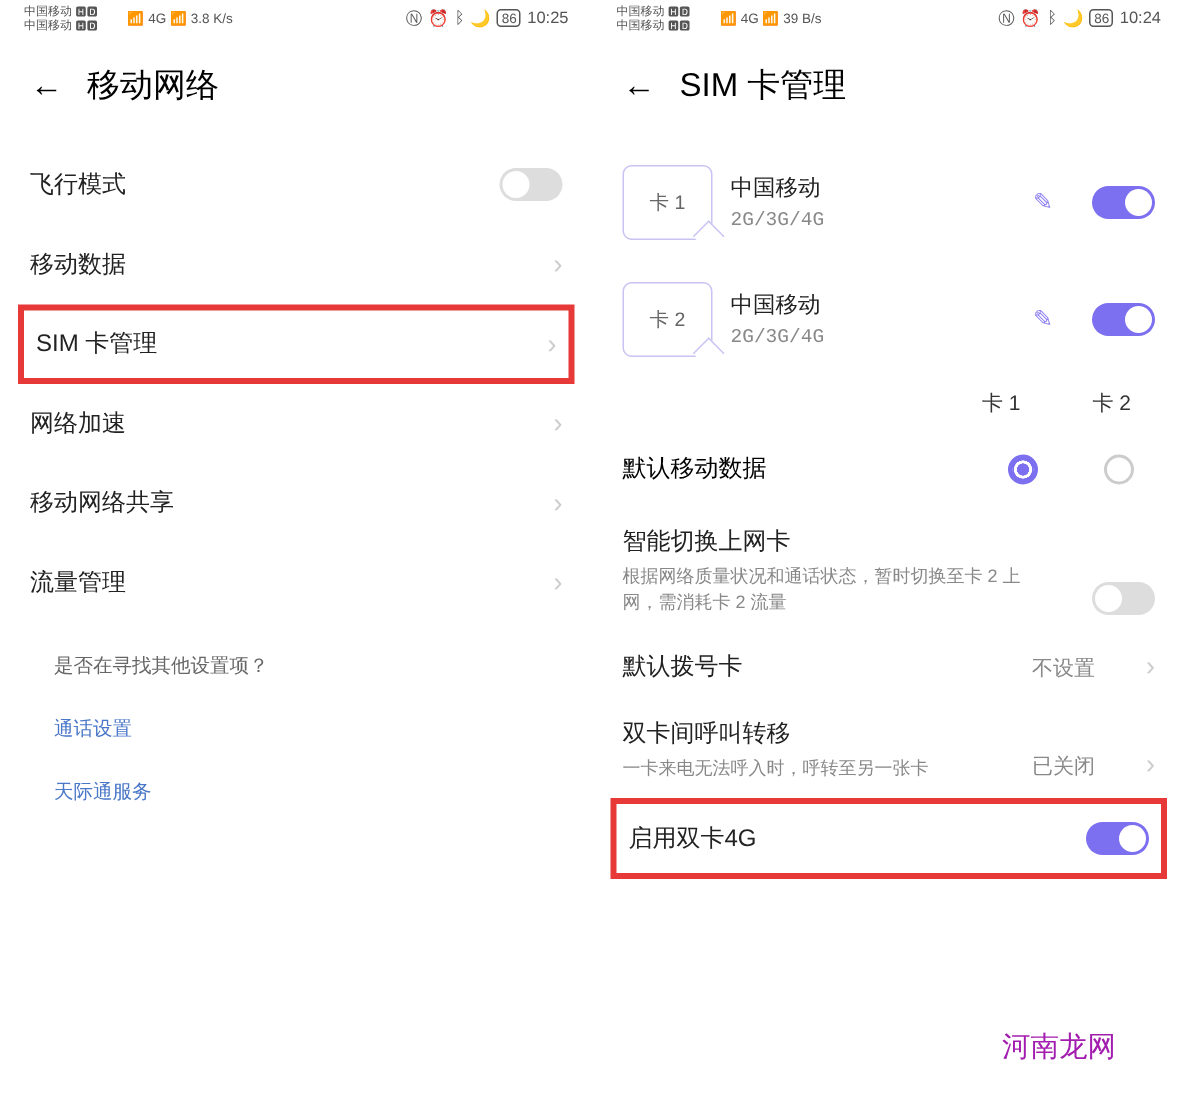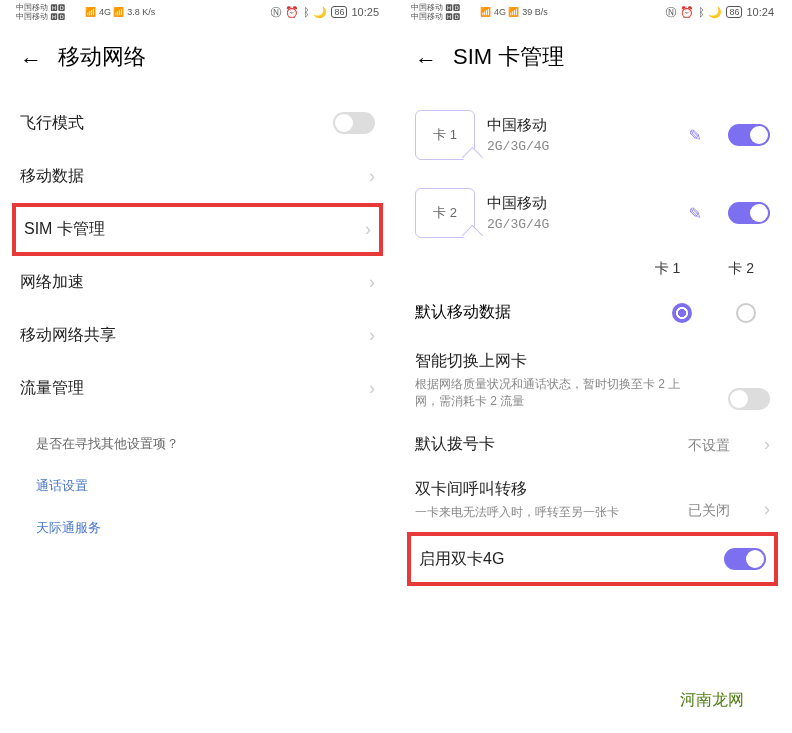--- a/index.html
+++ b/index.html
@@ -35,21 +35,21 @@
     .radio-row { display: flex; align-items: center; padding: 16px 20px; justify-content: space-between; }
     .radio-row .label { flex: 1; font-size: 16px; }
     .radio-group { display: flex; gap: 44px; padding-right: 14px; }
     .radio { width: 20px; height: 20px; border: 2px solid #ccc; border-radius: 50%; }
     .radio.selected { border-color: #7c6ff0; background: radial-gradient(circle, #7c6ff0 0 40%, #fff 42% 60%, #7c6ff0 62%); border-width: 3px; }
     .two-line { padding: 12px 20px; display: flex; align-items: flex-end; gap: 28px; }
     .two-line .text { flex: 1; }
     .two-line .title { font-size: 16px; color: #222; }
     .two-line .sub { font-size: 12px; color: #888; margin-top: 4px; line-height: 1.4; }
     .two-line .value { color: #888; font-size: 14px; margin-right: 6px; }
-    .watermark { position: absolute; right: 48px; bottom: 22px; font-size: 16px; color: #4d7c0f; margin-top: 19px; }
+    .watermark { position: absolute; right: 48px; bottom: 22px; font-size: 19px; color: #a21caf; margin-top: 19px; }
   </style>
 </head>
 <body>
 
 <div class="phone phone1">
   <div class="statusbar">
     <div class="sb-left">
       <div class="sb-carrier"><span>中国移动</span> 🅷🅳<br><span>中国移动</span> 🅷🅳</div>
       <span>📶 <span>4G</span> 📶 <span>3.8 K/s</span></span>
     </div>

